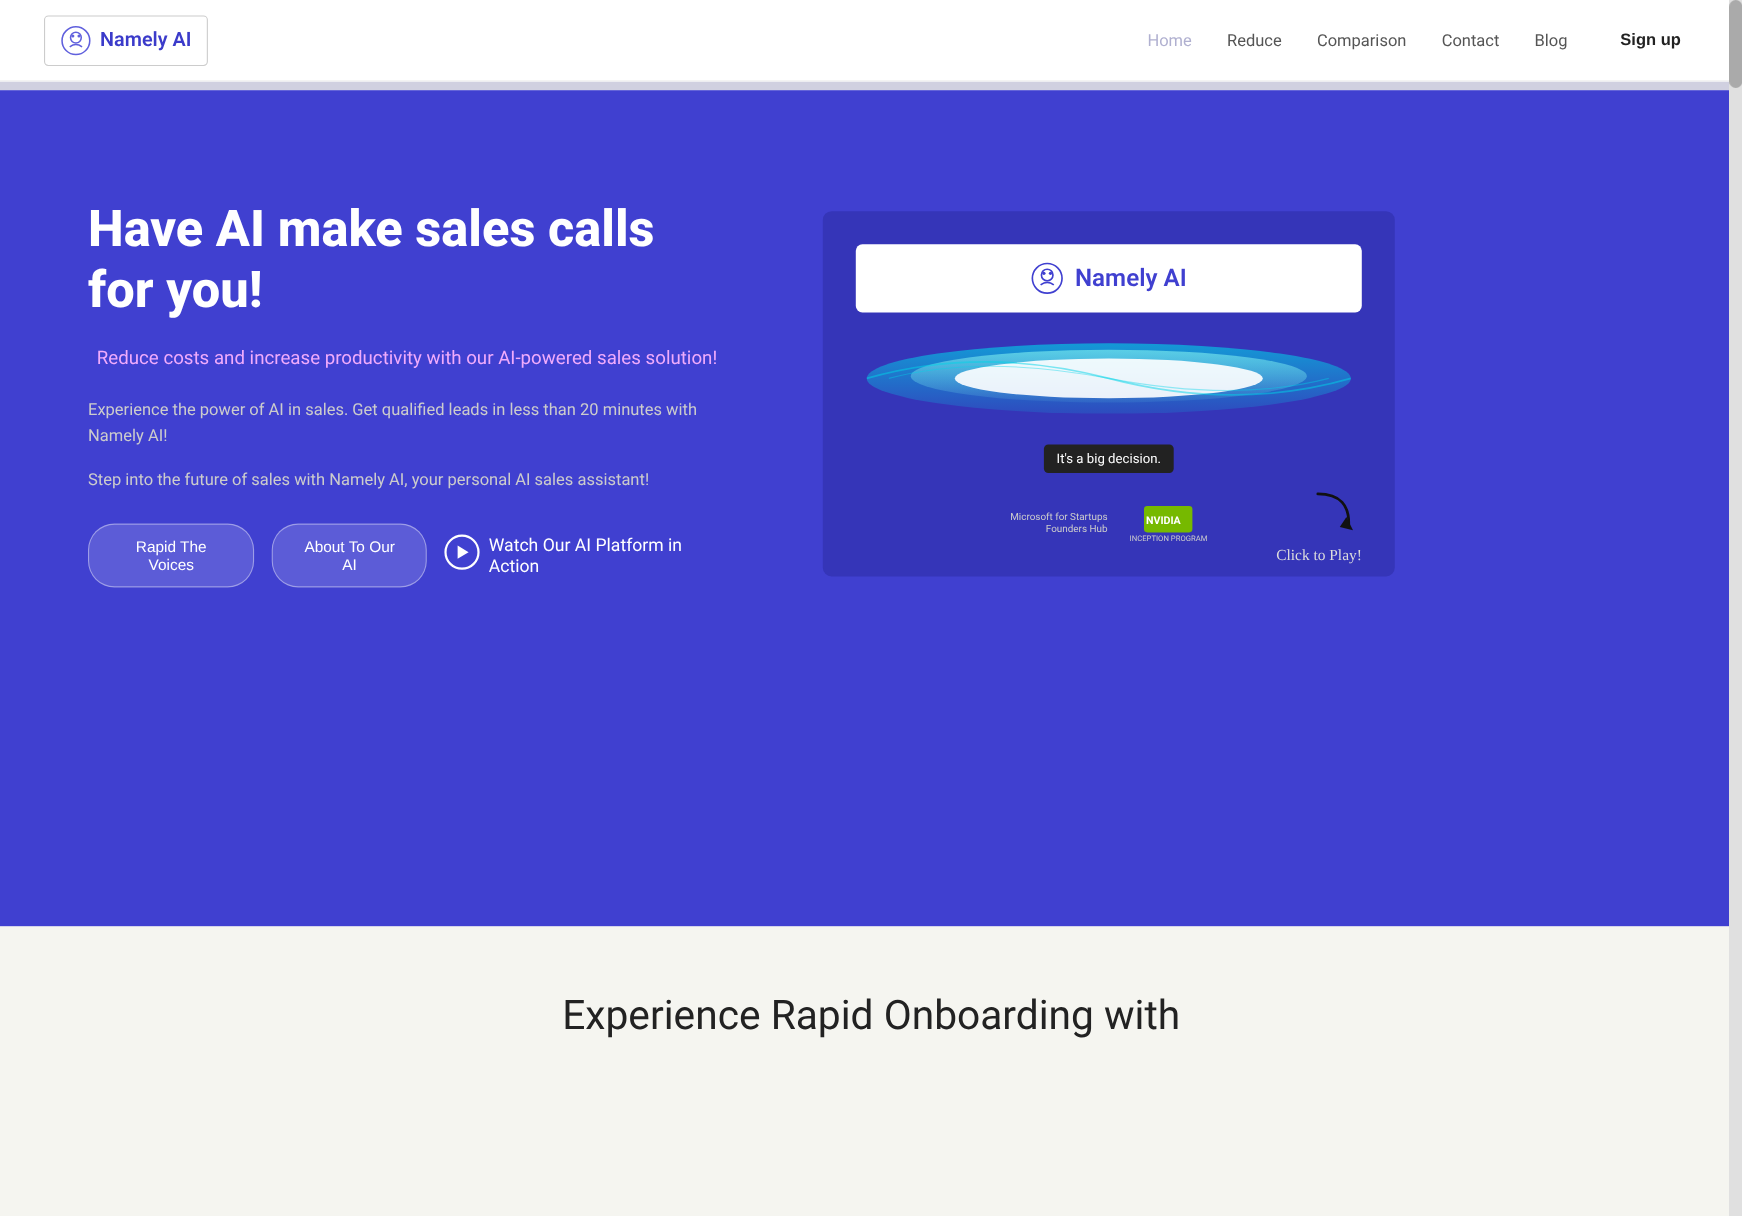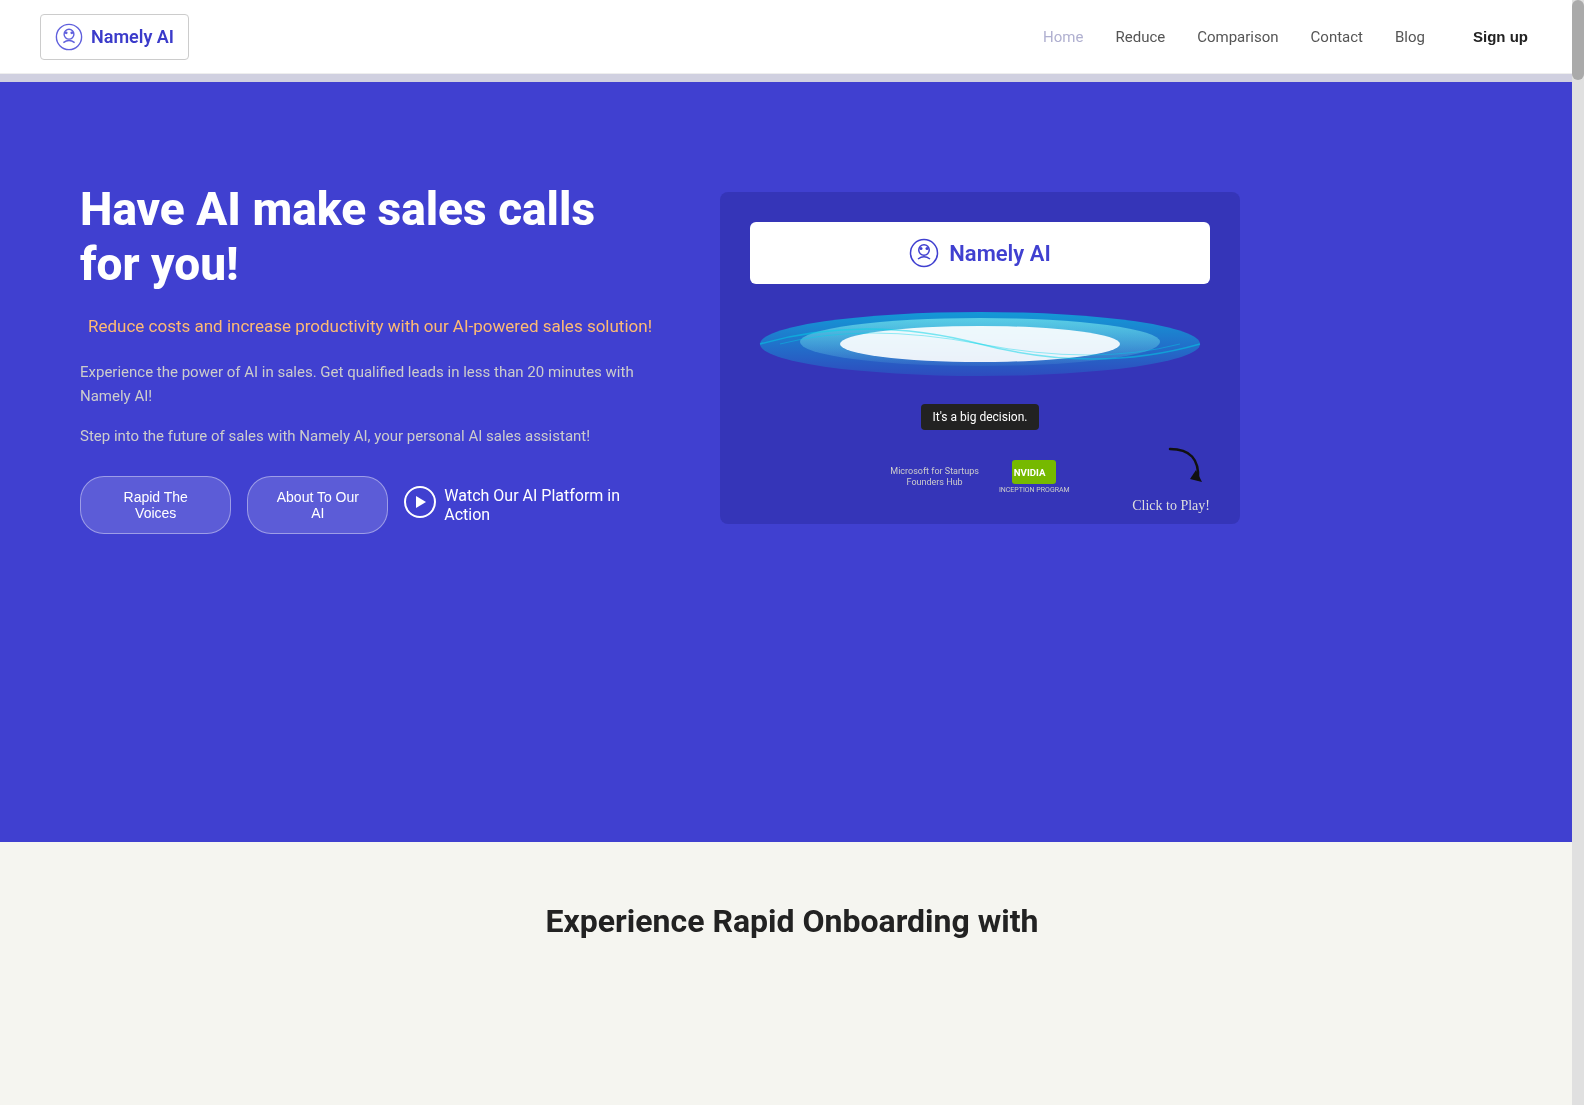--- a/index.html
+++ b/index.html
@@ -71,40 +71,40 @@
     
     .hero-top-bar {
       background: #d0d0e0;
       height: 8px;
       width: 100%;
     }
 
     .hero-content {
       display: flex;
       align-items: center;
-      gap: 60px;
+      gap: 88px;
       margin-top: 40px;
     }
 
     .hero-left {
       flex: 1;
       max-width: 580px;
     }
 
     .hero-title {
       font-size: 46px;
       font-weight: 800;
       color: #fff;
       line-height: 1.2;
       margin-bottom: 24px;
     }
 
     .hero-subtitle {
       font-size: 17px;
-      color: #fdba74;
+      color: #f0abfc;
       text-align: center;
       margin-bottom: 24px;
     }
 
     .hero-desc1, .hero-desc2 {
       font-size: 15px;
       color: #ccc;
       margin-bottom: 16px;
       line-height: 1.6;
     }
@@ -238,21 +238,21 @@
     .partner-logo {
       display: flex;
       align-items: center;
       gap: 4px;
     }
 
     .ms-logo {
       font-size: 9px;
       color: #ccc;
       line-height: 1.2;
-      text-align: center;
+      text-align: right;
     }
 
     .nvidia-badge {
       display: flex;
       flex-direction: column;
       align-items: center;
     }
 
     .nvidia-icon {
       width: 44px;
@@ -295,22 +295,22 @@
     .bottom-section {
       background: #f5f5f0;
       min-height: 280px;
       display: flex;
       align-items: flex-start;
       justify-content: center;
       padding: 60px 80px 40px;
     }
 
     .bottom-title {
-      font-size: 32px;
-      font-weight: 700;
+      font-size: 37px;
+      font-weight: 400;
       color: #222;
       text-align: right;
     }
 
     
     .page-scrollbar {
       position: fixed;
       right: 0;
       top: 0;
       width: 12px;

